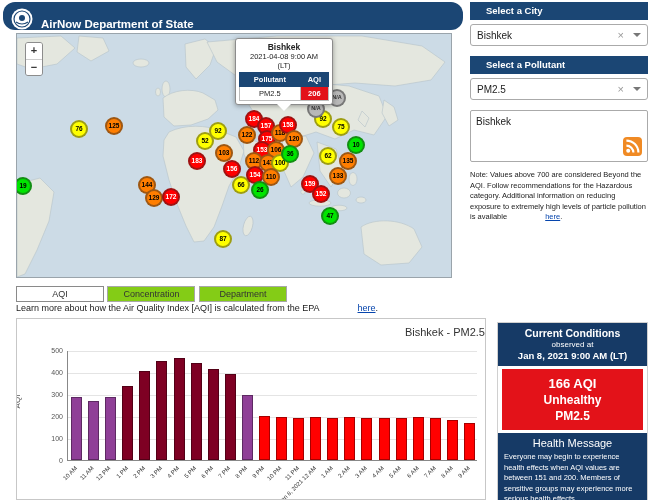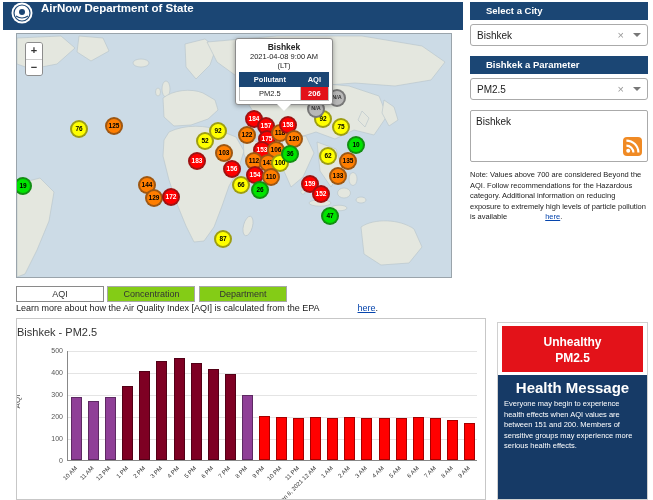--- a/index.html
+++ b/index.html
@@ -7,21 +7,21 @@
   }
   *{box-sizing:border-box;}
   html,body{margin:0;padding:0;}
   body{
     width:653px;height:500px;position:relative;overflow:hidden;background:#fff;
     font-family:"Liberation Sans", sans-serif;color:#222;
   }
   
   .app-header{
     position:absolute;left:3px;top:2px;width:460px;height:28px;background:var(--navy);
-    display:flex;align-items:flex-start;padding:0 8px;gap:8px;
+    display:flex;align-items:flex-end;padding:0 8px;gap:8px;border-radius:12px;
   }
   .app-title{color:#fff;font-size:11.5px;font-weight:bold;}
   
   .map{
     position:absolute;left:16px;top:33px;width:436px;height:245px;
     border:1px solid #9aa4ab;background:#ccdbe6;overflow:hidden;
   }
   .map svg.basemap{position:absolute;left:0;top:0;}
   .zoomctl{position:absolute;left:8px;top:8px;z-index:30;width:18px;border:1px solid #8c8c8c;border-radius:3px;overflow:hidden;}
   .zoomctl div{width:100%;height:16px;background:#fff;color:#333;font-size:11px;font-weight:bold;
@@ -56,21 +56,21 @@
     font-size:9px;color:#333;background:#84cc16;border:1px solid #a7a7a7;margin-right:-1px;cursor:pointer;
   }
   .tab.active{background:#fff;border-color:#8a8a8a;}
   .learn-more{position:absolute;left:16px;top:303px;font-size:9px;color:#222;}
   a.inline-link{color:var(--link);text-decoration:underline;cursor:pointer;margin-left:36px;}
   
   .chart{
     position:absolute;left:16px;top:318px;width:470px;height:182px;background:#fff;
     border:1px solid #c7c7c7;overflow:hidden;
   }
-  .chart-title{position:absolute;left:0;top:7px;width:100%;text-align:left;font-size:11px;color:#333;}
+  .chart-title{position:absolute;left:0;top:7px;width:100%;text-align:right;font-size:11px;color:#333;}
   .plot{position:absolute;left:50px;top:32px;width:410px;height:110px;border-left:1px solid #888;border-bottom:1px solid #888;}
   .gridline{position:absolute;left:0;width:100%;height:1px;background:#e4e4e4;}
   .bar{position:absolute;bottom:0;width:11px;border:1px solid rgba(0,0,0,.35);}
   .ylab{position:absolute;left:12px;width:34px;text-align:right;font-size:7px;color:#555;}
   .xlab{position:absolute;font-size:6px;color:#333;white-space:nowrap;transform:rotate(-45deg);transform-origin:100% 0;}
   .axis-title{position:absolute;left:-6px;top:78px;font-size:8px;color:#555;transform:rotate(-90deg);}
   
   .side-hdr{
     position:absolute;left:470px;width:178px;height:18px;background:var(--navy);
     color:#fff;font-size:9.5px;font-weight:bold;line-height:18px;padding-left:16px;
@@ -94,21 +94,21 @@
     border:1px solid #d0d0d0;display:flex;flex-direction:column;
   }
   .cc-hdr{background:var(--panel-navy);color:#fff;text-align:center;padding:4px 2px 5px;}
   .cc-title{font-size:10.5px;font-weight:bold;}
   .cc-observed{font-size:8px;margin-top:1px;}
   .cc-date{font-size:9.5px;font-weight:bold;margin-top:1px;}
   .cc-red{background:var(--red);color:#fff;text-align:center;margin:3px 4px;padding:7px 2px;}
   .cc-aqi{font-size:13px;font-weight:bold;}
   .cc-cat,.cc-pol{font-size:12px;font-weight:bold;margin-top:2px;}
   .cc-foot{background:var(--panel-navy);color:#fff;flex:1;padding:4px 6px;}
-  .cc-health-title{font-size:15px;font-weight:bold;text-align:center;margin-bottom:3px;}
+  .cc-health-title{font-size:11px;font-weight:normal;text-align:center;margin-bottom:3px;}
   .cc-health-text{font-size:7.5px;line-height:1.4;}
 </style>
 </head>
 <body>
 
 <div class="app-header">
   <span style="display:flex;">
     <svg width="22" height="22" viewBox="0 0 22 22">
       <circle cx="11" cy="11" r="10.5" fill="#ffffff"></circle>
       <circle cx="11" cy="11" r="8" fill="#ffffff" stroke="#1b4674" stroke-width="1.2"></circle>
@@ -295,21 +295,21 @@
     <span class="xlab" style="top: 146px; right: 18.5417px;">9 AM</span>
   </div>
 
 <div class="side-hdr" style="top:2px;">Select a City</div>
 <div class="sel" style="top:24px;">
   <span class="val">Bishkek</span>
   <span class="clear">×</span>
   <span class="arrow"></span>
 </div>
 
-<div class="side-hdr" style="top:56px;">Bishkek a Parameter</div>
+<div class="side-hdr" style="top:56px;">Select a Pollutant</div>
 <div class="sel" style="top:78px;">
   <span class="val">PM2.5</span>
   <span class="clear">×</span>
   <span class="arrow"></span>
 </div>
 
 <div class="rss-box">
   <span>Bishkek</span>
   <svg width="19" height="19" viewBox="0 0 19 19">
     <rect width="19" height="19" rx="4" fill="#f08a24"></rect>
@@ -317,21 +317,27 @@
     <path d="M3.4,8.6 a7,7 0 0 1 7,7" stroke="#fff" stroke-width="2.1" fill="none"></path>
     <path d="M3.4,3.6 a12,12 0 0 1 12,12" stroke="#fff" stroke-width="2.1" fill="none"></path>
   </svg>
 </div>
 
 <div class="note">
   <span>Note: Values above 700 are considered Beyond the AQI. Follow recommendations for the Hazardous category. Additional information on reducing exposure to extremely high levels of particle pollution is available </span><a class="inline-link">here</a><span>.</span>
 </div>
 
 <div class="cc">
+  <div class="cc-hdr">
+    <div class="cc-title">Current Conditions</div>
+    <div class="cc-observed">observed at</div>
+    <div class="cc-date">Jan 8, 2021 9:00 AM (LT)</div>
+  </div>
   <div class="cc-red">
+    <div class="cc-aqi">166 AQI</div>
     <div class="cc-cat">Unhealthy</div>
     <div class="cc-pol">PM2.5</div>
   </div>
   <div class="cc-foot">
     <div class="cc-health-title">Health Message</div>
     <div class="cc-health-text">Everyone may begin to experience health effects when AQI values are between 151 and 200. Members of sensitive groups may experience more serious health effects.</div>
   </div>
 </div>
 
 </body></html>

